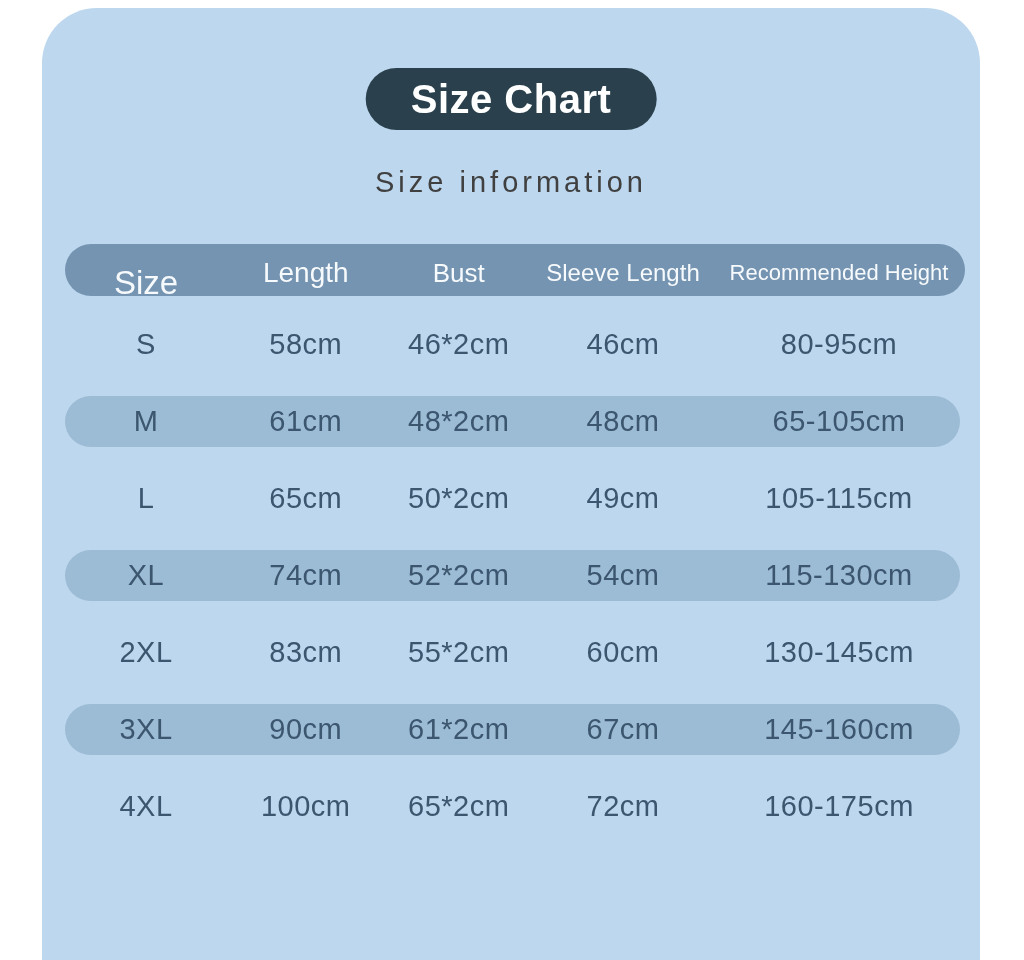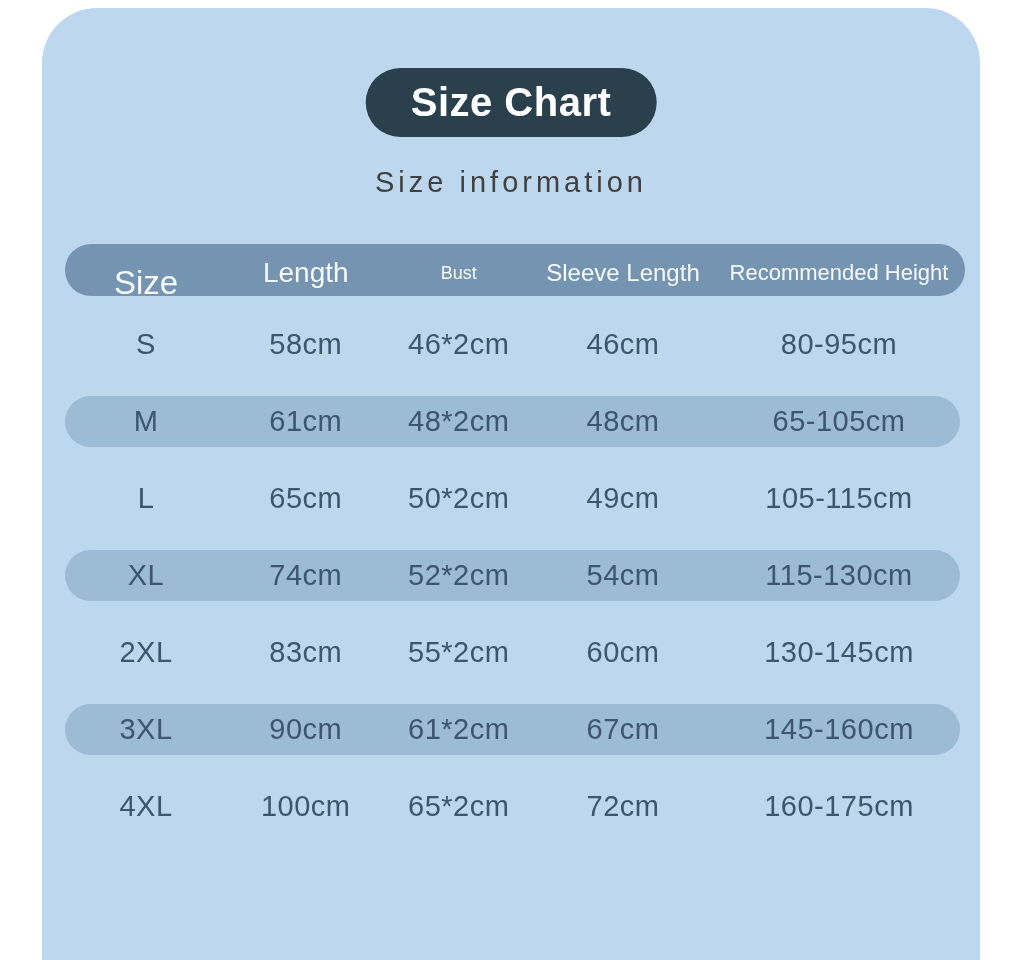--- a/index.html
+++ b/index.html
@@ -22,21 +22,21 @@
     width: 938px;
     height: 952px;
     background: #bdd7ee;
     border-radius: 55px 55px 0 0;
   }
   .badge {
     position: absolute;
     top: 60px;
     left: 50%;
     transform: translateX(-50%);
-    height: 69px;
+    height: 62px;
     padding: 0 45px;
     background: #2a414d;
     border-radius: 36px;
     display: flex;
     align-items: center;
     justify-content: center;
   }
   .badge span {
     color: #ffffff;
     font-size: 40px;
@@ -70,21 +70,21 @@
     align-items: center;
   }
   .thead .hcell {
     text-align: center;
     color: #f7fafc;
     font-weight: 500;
     white-space: nowrap;
   }
   .thead .hcell:nth-child(1) { font-size: 33px; margin-top: 20px; }
   .thead .hcell:nth-child(2) { font-size: 28px; }
-  .thead .hcell:nth-child(3) { font-size: 18px; }
+  .thead .hcell:nth-child(3) { font-size: 26px; }
   .thead .hcell:nth-child(4) { font-size: 24px; }
   .thead .hcell:nth-child(5) { font-size: 22px; text-align: center; }
   .tbody {
     padding-top: 10px;
   }
   .trow {
     position: relative;
     height: 77px;
     display: grid;
     grid-template-columns: 18% 17.5% 16.5% 20% 28%;

